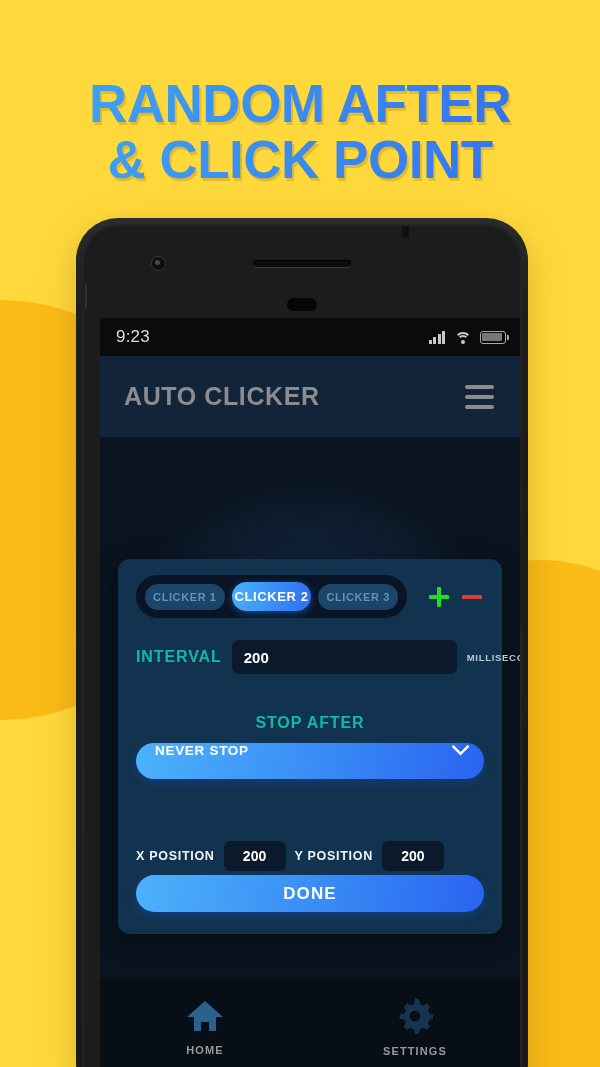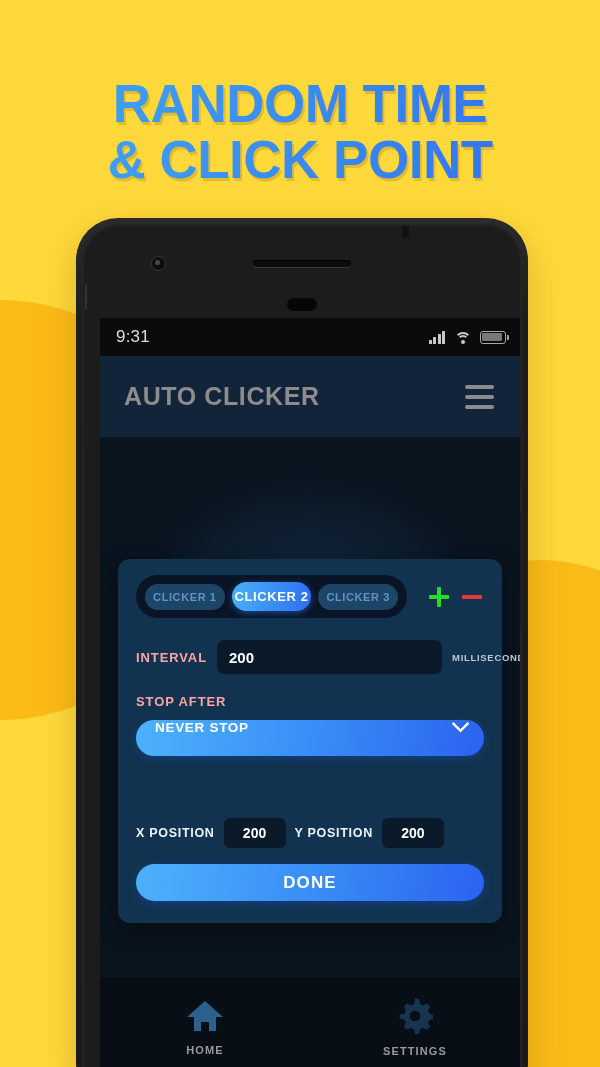--- a/index.html
+++ b/index.html
@@ -206,36 +206,36 @@
   }
   .plus-btn:before { left:8px; top:0; width:4px; height:20px; }
   .plus-btn:after { top:8px; left:0; width:20px; height:4px; }
   .minus-btn { width:20px; height:20px; }
   .minus-btn:before {
     content:""; position:absolute; top:8px; left:0;
     width:20px; height:4px; background:#e03a3a; border-radius:1px;
   }
 
   .field-label {
-    font-size:13px; font-weight:bold; color:#fca5a5; letter-spacing:.9px;
+    font-size:16px; font-weight:bold; color:#14b8a6; letter-spacing:.9px;
   }
   .interval-row {
     display:flex; align-items:center; gap:10px;
     margin-top:22px;
   }
   .text-input {
     flex:1; background:#0a1a2b; border:none; border-radius:7px;
     height:34px; padding:0 12px;
     color:#fff; font-size:15px; font-weight:bold;
     font-family:"Liberation Sans", sans-serif;
     outline:none;
   }
   .unit-label { font-size:9.5px; font-weight:bold; color:#b9c8d6; letter-spacing:.7px; }
 
-  .stop-after-label { margin-top:20px; }
+  .stop-after-label { margin-top:40px;text-align:center; }
   .dropdown {
     margin-top:11px; height:36px;
     background:linear-gradient(100deg,#4cb2fb 0%,#3a8ef6 50%,#2a63f0 100%);
     border-radius:19px;
     display:flex; align-items:flex-start; justify-content:space-between;
     padding:0 17px 0 19px;
     cursor:pointer;
     box-shadow:0 3px 9px rgba(20,80,200,.35);
   }
   .dropdown-value { color:#fff; font-size:13.5px; font-weight:bold; letter-spacing:.7px; }
@@ -250,21 +250,21 @@
     display:flex; align-items:center; gap:9px;
     margin-top:62px;
   }
   .pos-label { font-size:12.5px; font-weight:bold; color:#eef4fa; letter-spacing:.7px; white-space:nowrap; }
   .pos-input {
     width:62px; height:30px; background:#0a1a2b; border:none; border-radius:6px;
     color:#fff; font-size:14px; font-weight:bold; text-align:center;
     font-family:"Liberation Sans", sans-serif; outline:none;
   }
   .done-btn {
-    margin-top:16px; width:100%; height:37px;
+    margin-top:4px; width:100%; height:37px;
     background:linear-gradient(100deg,#4cb2fb 0%,#3a8ef6 50%,#2a63f0 100%);
     border:none; border-radius:19px;
     color:#fff; font-size:17px; font-weight:bold; letter-spacing:1.1px;
     font-family:"Liberation Sans", sans-serif;
     cursor:pointer;
     box-shadow:0 3px 10px rgba(20,80,200,.4);
   }
 
   
   .bottom-nav {
@@ -280,40 +280,40 @@
   .nav-label { font-size:11px; font-weight:bold; color:#9a9a9a; letter-spacing:1.1px; }
   .nav-icon svg { display:block; }
 </style>
 </head>
 <body>
 
 <div class="bg-blob-left"></div>
 <div class="bg-blob-right"></div>
 
 <div class="headline">
-  <span class="line line1">RANDOM TIME</span>
+  <span class="line line1">RANDOM AFTER</span>
   <span class="line line2">&amp; CLICK POINT</span>
 </div>
 
 <div class="phone">
   <div class="phone-inner">
     <div class="phone-body">
 
       <div class="antenna-top"></div>
       <div class="side-btn b1"></div>
       <div class="side-btn b2"></div>
       <div class="side-btn-l"></div>
       <div class="camera"></div>
       <div class="earpiece"></div>
       <div class="sensor"></div>
 
       <div class="screen">
 
         <div class="statusbar">
-          <div class="status-time">9:31</div>
+          <div class="status-time">9:23</div>
           <div class="status-icons">
             <div class="signal">
                 <i></i>
                 <i></i>
                 <i></i>
                 <i></i>
               </div>
             <div class="wifi">
                 <i></i>
                 <i></i>

